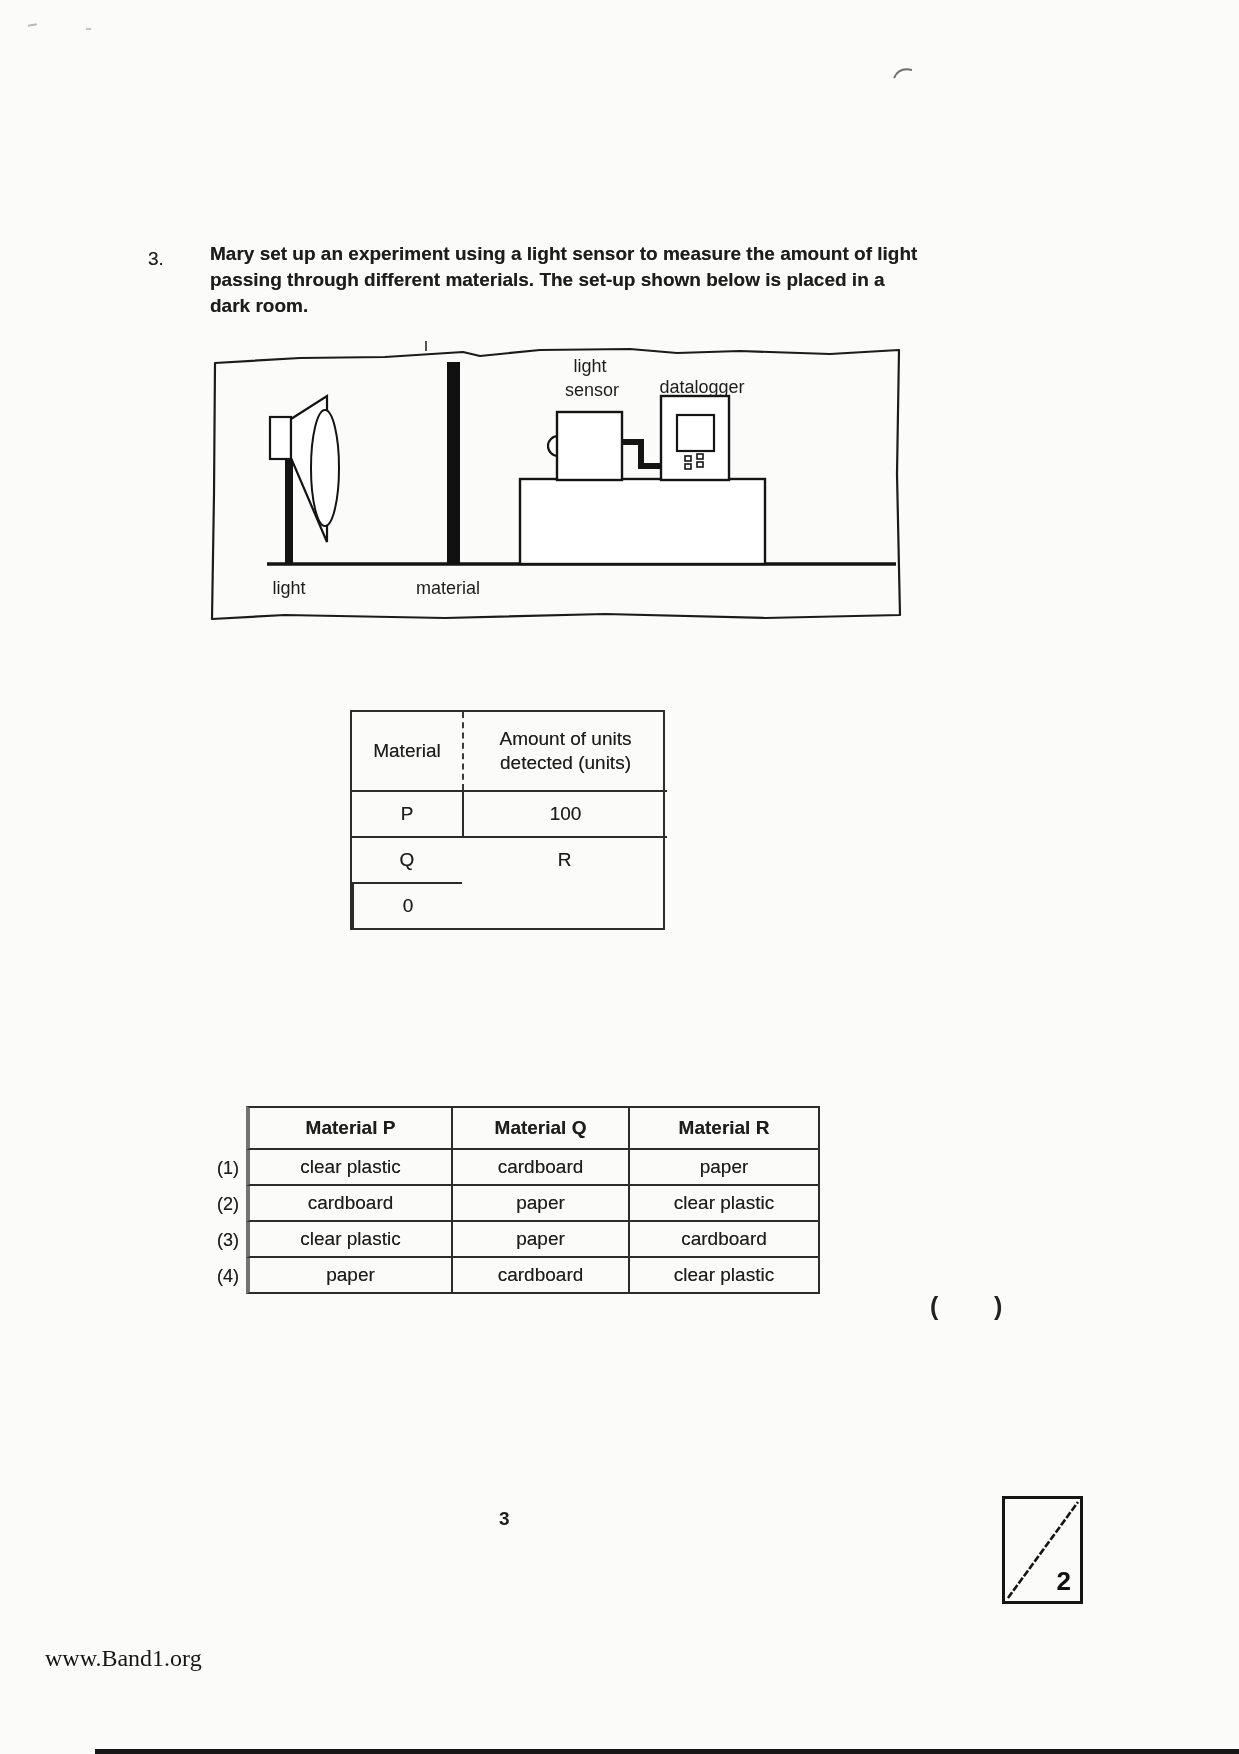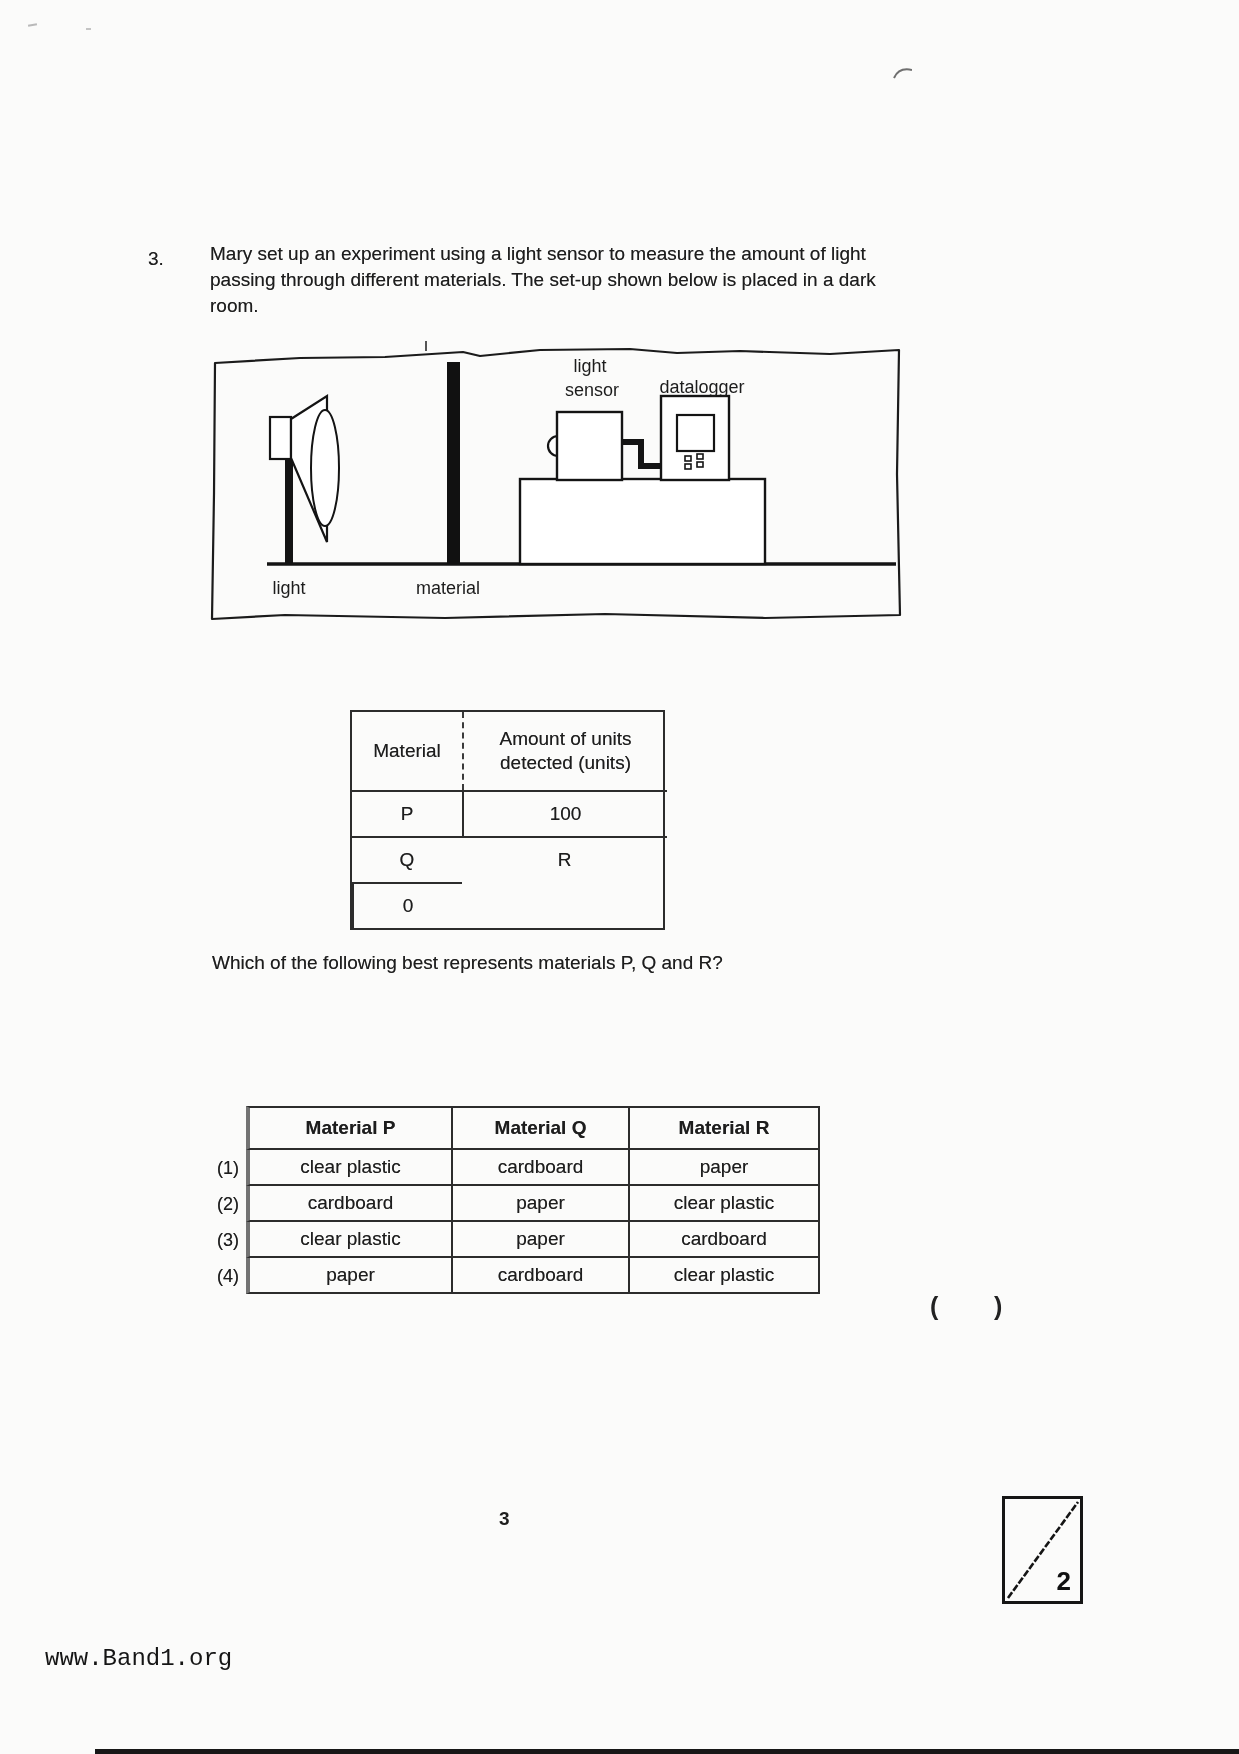--- a/index.html
+++ b/index.html
@@ -9,21 +9,21 @@
     font-family:"Liberation Sans", sans-serif;
     color:#1d1d1d;
     position:relative;
     overflow:hidden;
   }
   .page{position:absolute;inset:0;}
   .txt{position:absolute;font-size:19px;line-height:26px;color:#1d1d1d;
        text-shadow:0 0 .4px rgba(20,20,20,.55);}
   
   .q-number{left:148px;top:246px;}
-  .q-intro{left:210px;top:241px;width:712px;}
+  .q-intro{left:210px;top:241px;width:712px;font-weight:bold;}
   .q-measure{left:212px;top:641px;width:700px;}
   .q-prompt{left:212px;top:950px;width:720px;}
   
   .diagram{position:absolute;left:205px;top:344px;width:697px;height:278px;}
   .diagram text{font-family:"Liberation Sans",sans-serif;font-size:18px;fill:#1c1c1c;}
   
   .rtable{
     position:absolute;left:350px;top:710px;width:315px;
     display:grid;grid-template-columns:110px 205px;
     border:2px solid #2c2c2c;box-sizing:border-box;
@@ -62,21 +62,21 @@
   .bracket{position:absolute;font-size:25px;font-weight:bold;color:#222;}
   .page-number{position:absolute;left:499px;top:1508px;font-size:19px;font-weight:bold;}
   .corner-box{
     position:absolute;left:1002px;top:1496px;width:81px;height:108px;
     border:3px solid #151515;box-sizing:border-box;
   }
   .corner-box svg{position:absolute;inset:0;}
   .corner-num{position:absolute;right:9px;bottom:4px;font-size:26px;font-weight:bold;color:#111;}
   .footer-url{
     position:absolute;left:45px;top:1645px;
-    font-family:Liberation Mono, monospace;
+    font-family:Liberation Serif, serif;
     font-size:24px;color:#151515;
   }
   
   .artifact{position:absolute;background:#8a8a8a;}
   .a-tick{left:425px;top:341px;width:2px;height:10px;background:#555;}
   .a-dash-tl{left:28px;top:24px;width:9px;height:2px;background:#b9b9b9;transform:rotate(-10deg);}
   .a-dots-tl{left:86px;top:28px;width:5px;height:2px;background:#c4c4c4;}
   .a-hook{left:892px;top:64px;width:20px;height:16px;background:none;}
   .bottom-edge{
     position:absolute;left:95px;right:0;bottom:0;height:5px;
@@ -152,21 +152,20 @@
 
     <div class="cell rt-row">P</div>
     <div class="cell rt-row rt-col2">100</div>
 
     <div class="cell rt-row">Q</div>
 
     <div class="cell rt-row">R</div>
     <div class="cell rt-row rt-col2">0</div>
   </div>
 
-  <div class="txt q-prompt">Which of the following best represents materials P, Q and R?</div>
 
   <div class="otable">
     <div class="ocell o-num-blank"></div>
     <div class="ocell o-head o-first o-top">Material P</div>
     <div class="ocell o-head o-top">Material Q</div>
     <div class="ocell o-head o-top">Material R</div>
 
     <div class="ocell o-num">(1)</div>
     <div class="ocell o-row o-first">clear plastic</div>
     <div class="ocell o-row">cardboard</div>

